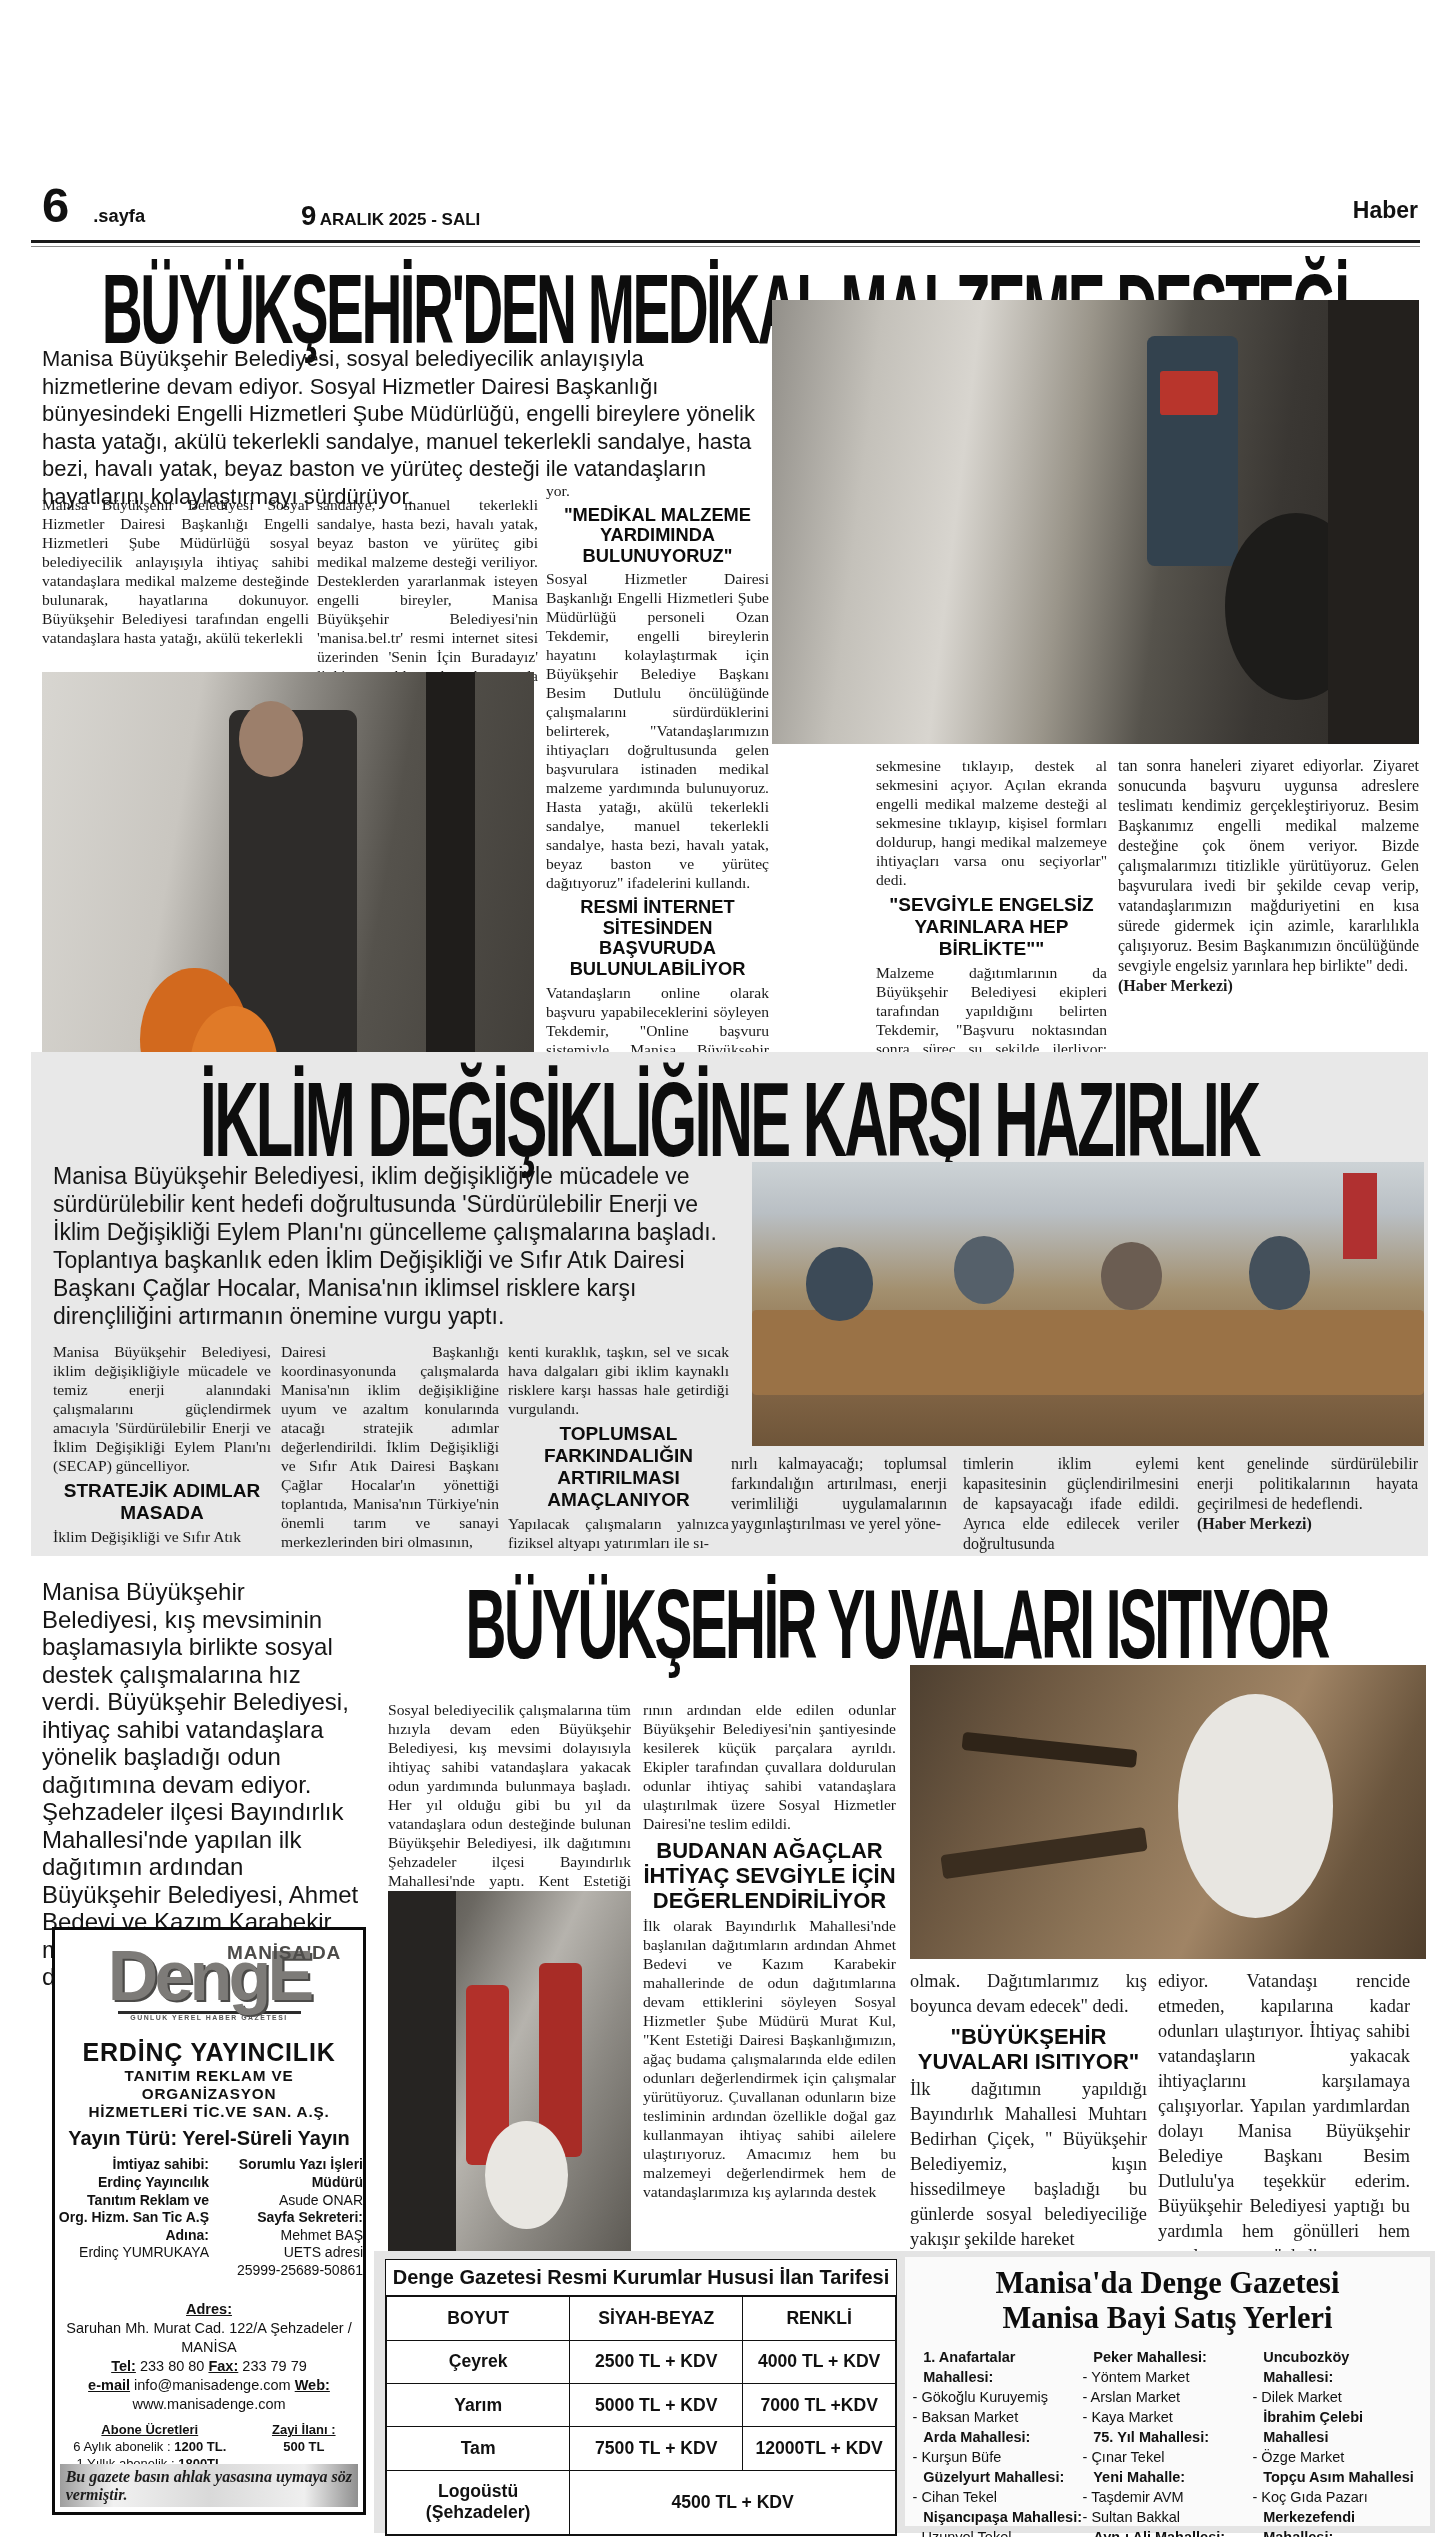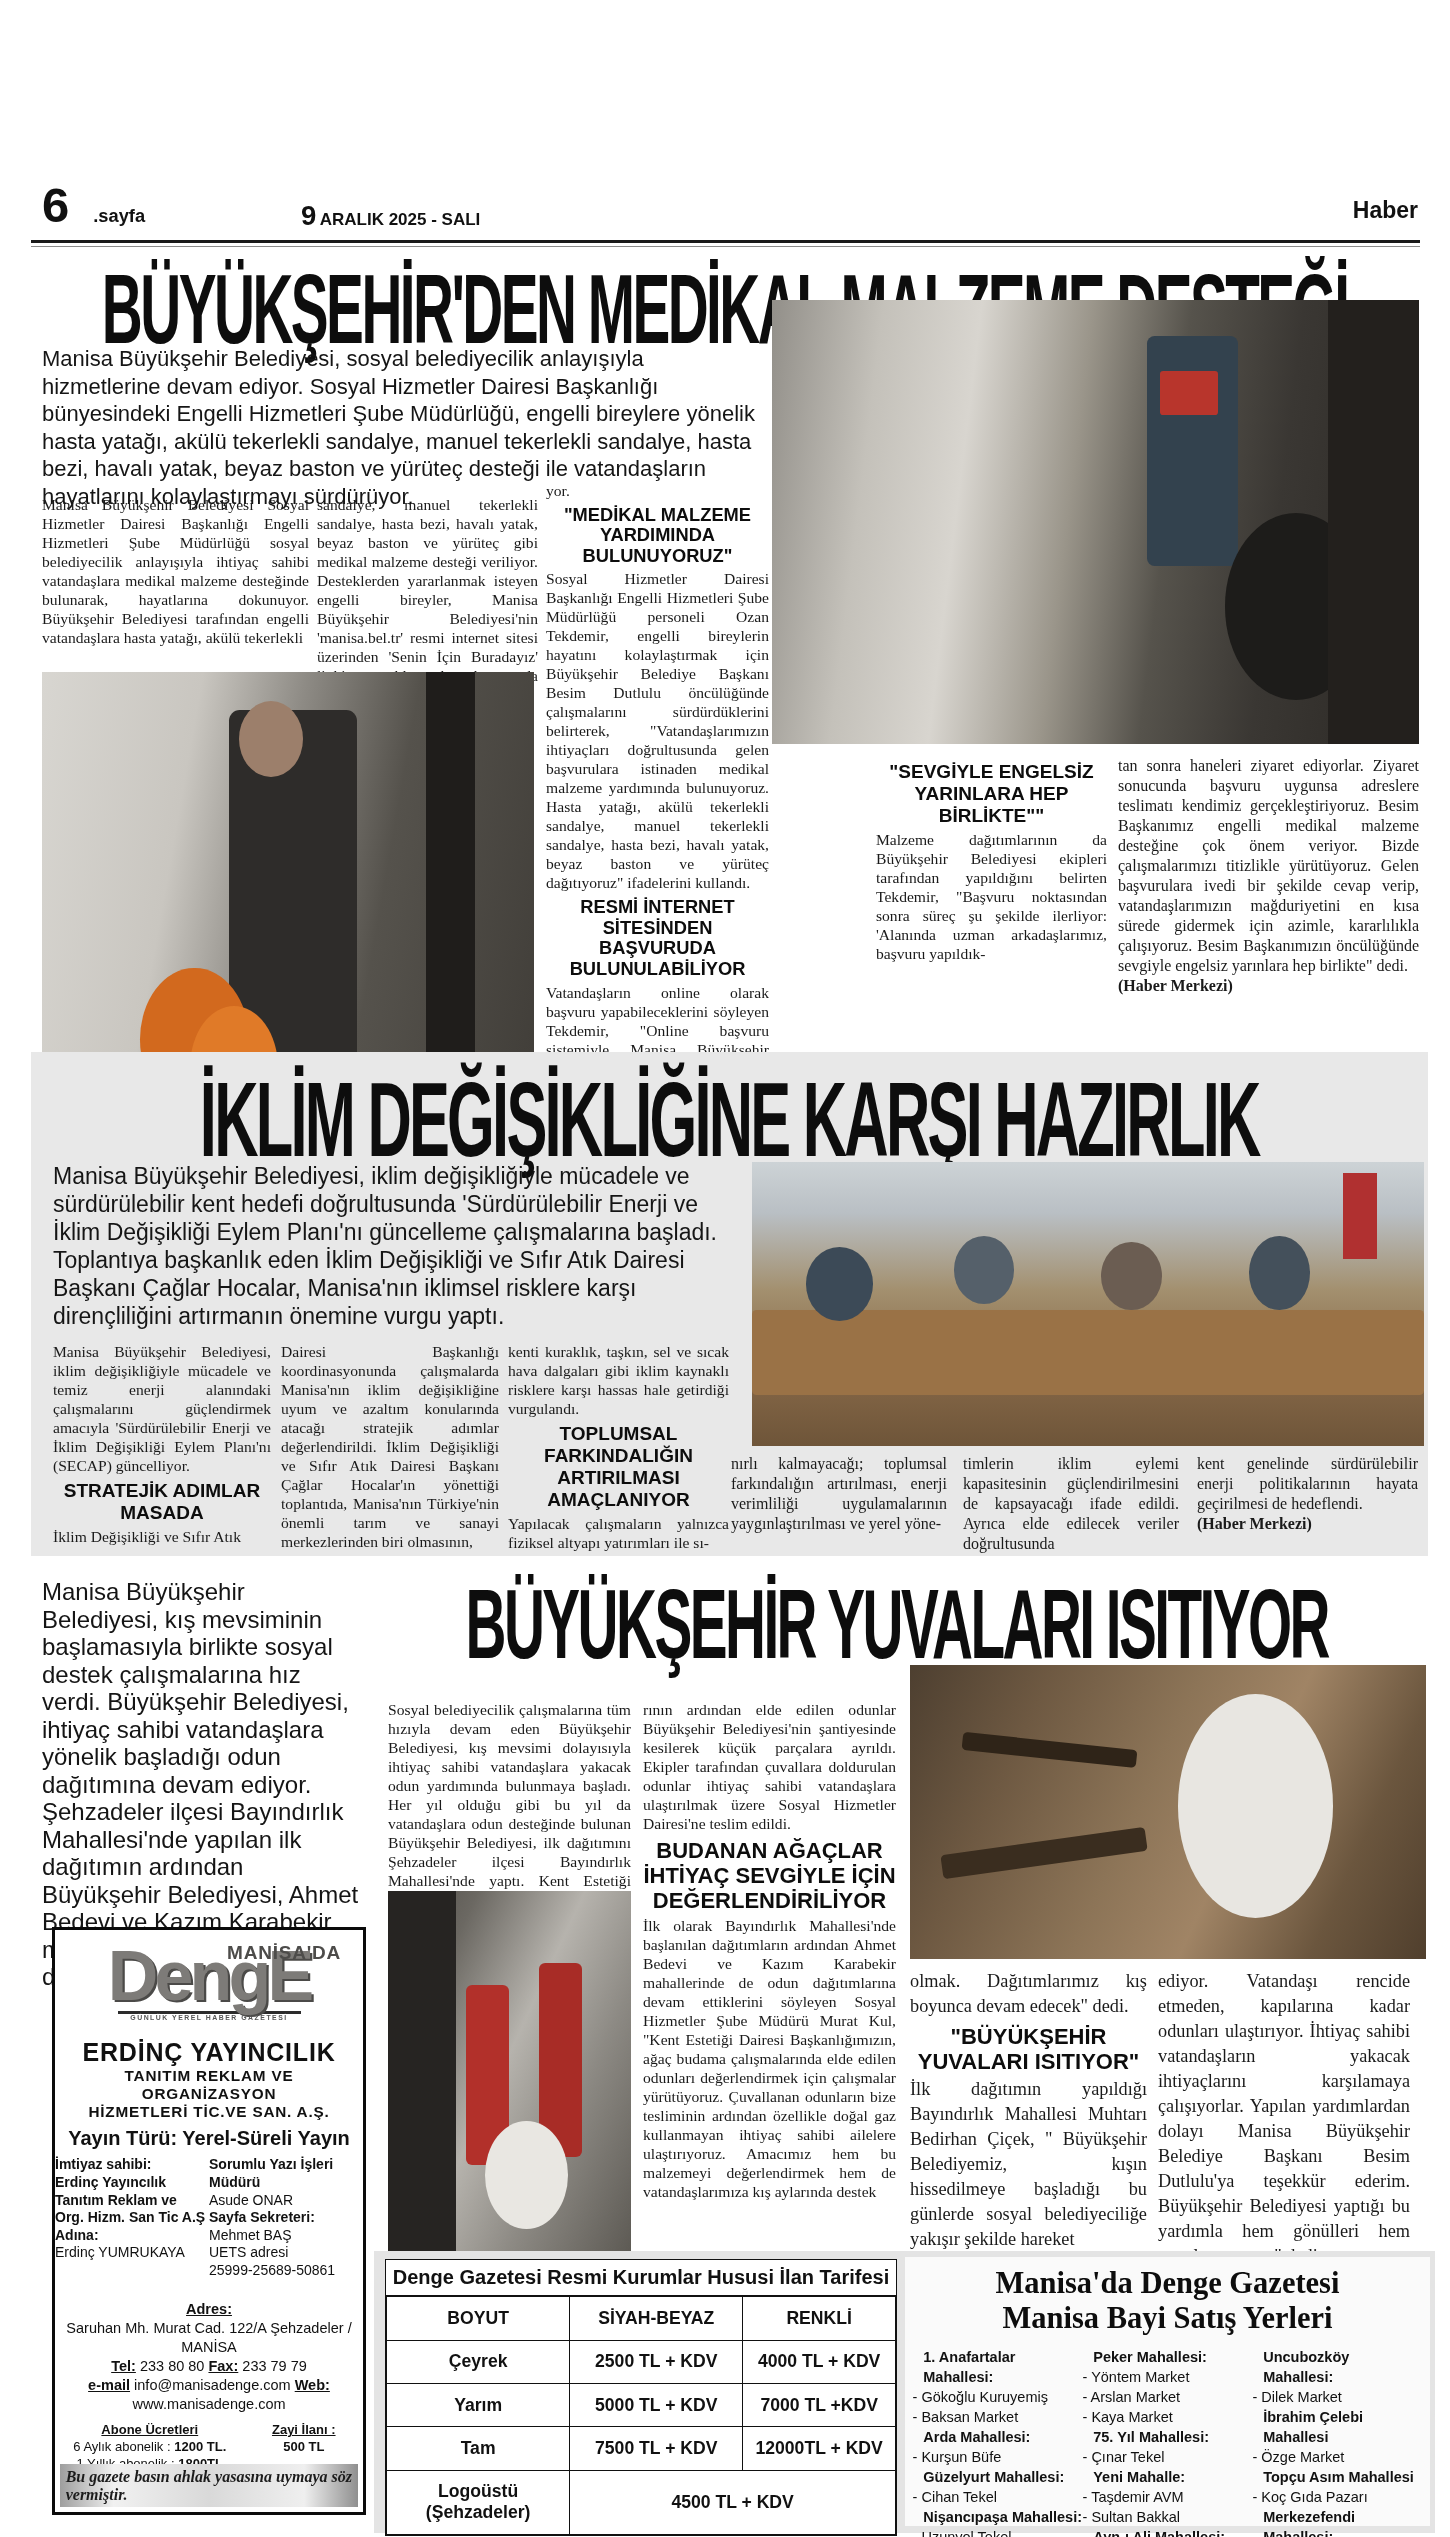--- a/index.html
+++ b/index.html
@@ -39,21 +39,21 @@
   
   .masthead{border:3.1px solid #0a0a0a;background:#fff;overflow:hidden;}
   .logo-wrap{position:relative;height:90px;text-align:center;margin-top:10.7px;}
   .logo-denge{font-size:70px;font-weight:800;color:#7d7b78;letter-spacing:-3.8px;text-shadow:2.3px 2.3px 0 #4b4a48;line-height:70px;}
   .logo-manisada{position:absolute;top:1.5px;left:136px;font-size:19px;font-weight:800;color:#4d4c4a;letter-spacing:0.8px;margin-left:36px;}
   .logo-bar{width:183px;margin:0 auto;border-top:3.1px solid #2c2c2c;font-size:6.9px;letter-spacing:1.5px;color:#555;font-weight:700;}
   .mh-co1{font-size:25px;font-weight:800;text-align:center;letter-spacing:0.8px;margin-top:7.6px;}
   .mh-co2{font-size:15.3px;font-weight:800;text-align:center;letter-spacing:0.8px;}
   .mh-pub{font-size:20px;font-weight:800;text-align:center;margin-top:6.1px;}
   .mh-bar{background:#dcdcdc;margin:7.6px 6.1px 0 6.1px;padding:4.6px 7.6px;display:flex;justify-content:space-between;font-size:19px;font-weight:700;}
-  .mh-cols{display:flex;margin-top:6.1px;font-size:14px;line-height:17.6px;text-align:left;}
+  .mh-cols{display:flex;margin-top:6.1px;font-size:14px;line-height:17.6px;text-align:right;}
   .mh-cols>div{flex:1;}
   .b{font-weight:700;}
   .u{text-decoration:underline;}
   .mh-addr{text-align:center;font-size:14.5px;line-height:19px;margin-top:20px;}
   .mh-row{display:flex;margin-top:7.6px;font-size:13px;line-height:17px;}
   .mh-row .left{flex:1.6;text-align:center;}
   .mh-row .right{flex:1;text-align:center;}
   .ethics{position:absolute;left:4.6px;right:4.6px;bottom:4.6px;background:linear-gradient(90deg,#9e9e9e,#f1f1f1 18%,#d9d9d9 50%,#efefef 82%,#8f8f8f);font-family:"Liberation Serif",serif;font-style:italic;font-weight:700;font-size:16px;padding:3.8px 6.1px;color:#1c1c1c;}
   
   .bottom-panel{background:#e4e4e4;}
@@ -110,20 +110,21 @@
 
   <div class="abs" style="left:546px;top:481px;width:223px;">
     <div class="serif">yor.</div>
     <div class="sub" style="white-space:normal;">"MEDİKAL MALZEME YARDIMINDA BULUNUYORUZ"</div>
     <div class="serif">Sosyal Hizmetler Dairesi Başkanlığı Engelli Hizmetleri Şube Müdürlüğü personeli Ozan Tekdemir, engelli bireylerin hayatını kolaylaştırmak için Büyükşehir Belediye Başkanı Besim Dutlulu öncülüğünde çalışmalarını sürdürdüklerini belirterek, "Vatandaşlarımızın ihtiyaçları doğrultusunda gelen başvurulara istinaden medikal malzeme yardımında bulunuyoruz. Hasta yatağı, akülü tekerlekli sandalye, manuel tekerlekli sandalye, hasta bezi, havalı yatak, beyaz baston ve yürüteç dağıtıyoruz" ifadelerini kullandı.</div>
     <div class="sub">RESMİ İNTERNET SİTESİNDEN BAŞVURUDA BULUNULABİLİYOR</div>
     <div class="serif">Vatandaşların online olarak başvuru yapabileceklerini söyleyen Tekdemir, "Online başvuru sistemiyle Manisa Büyükşehir Belediyesinin 17 ilçesine ulaşıyoruz. Vatandaşlarımız, manisa.bel.tr internet adresine girdikten sonra 'Senin İçin Buradayız' sosyal destek başvuru</div>
   </div>
 
   <div class="abs" style="left:876px;top:756px;width:231px;">
+    <div class="serif">sekmesine tıklayıp, destek al sekmesini açıyor. Açılan ekranda engelli medikal malzeme desteği al sekmesine tıklayıp, kişisel formları doldurup, hangi medikal malzemeye ihtiyaçları varsa onu seçiyorlar" dedi.</div>
     <div class="sub sub2">"SEVGİYLE ENGELSİZ YARINLARA HEP BİRLİKTE""</div>
     <div class="serif">Malzeme dağıtımlarının da Büyükşehir Belediyesi ekipleri tarafından yapıldığını belirten Tekdemir, "Başvuru noktasından sonra süreç şu şekilde ilerliyor: 'Alanında uzman arkadaşlarımız, başvuru yapıldık-</div>
   </div>
 
   <div class="abs" style="left:1118px;top:756px;width:301px;">
     <div class="serif2">tan sonra haneleri ziyaret ediyorlar. Ziyaret sonucunda başvuru uygunsa adreslere teslimatı kendimiz gerçekleştiriyoruz. Besim Başkanımız engelli medikal malzeme desteğine çok önem veriyor. Bizde çalışmalarımızı titizlikle yürütüyoruz. Gelen başvurulara ivedi bir şekilde cevap verip, vatandaşlarımızın mağduriyetini en kısa sürede gidermek için azimle, kararlılıkla çalışıyoruz. Besim Başkanımızın öncülüğünde sevgiyle engelsiz yarınlara hep birlikte" dedi.</div>
     <div class="serif2 byline">(Haber Merkezi)</div>
   </div>
 
   <div class="abs gray-panel" style="left:30.5px;top:1052px;width:1397px;height:504px;"></div>

